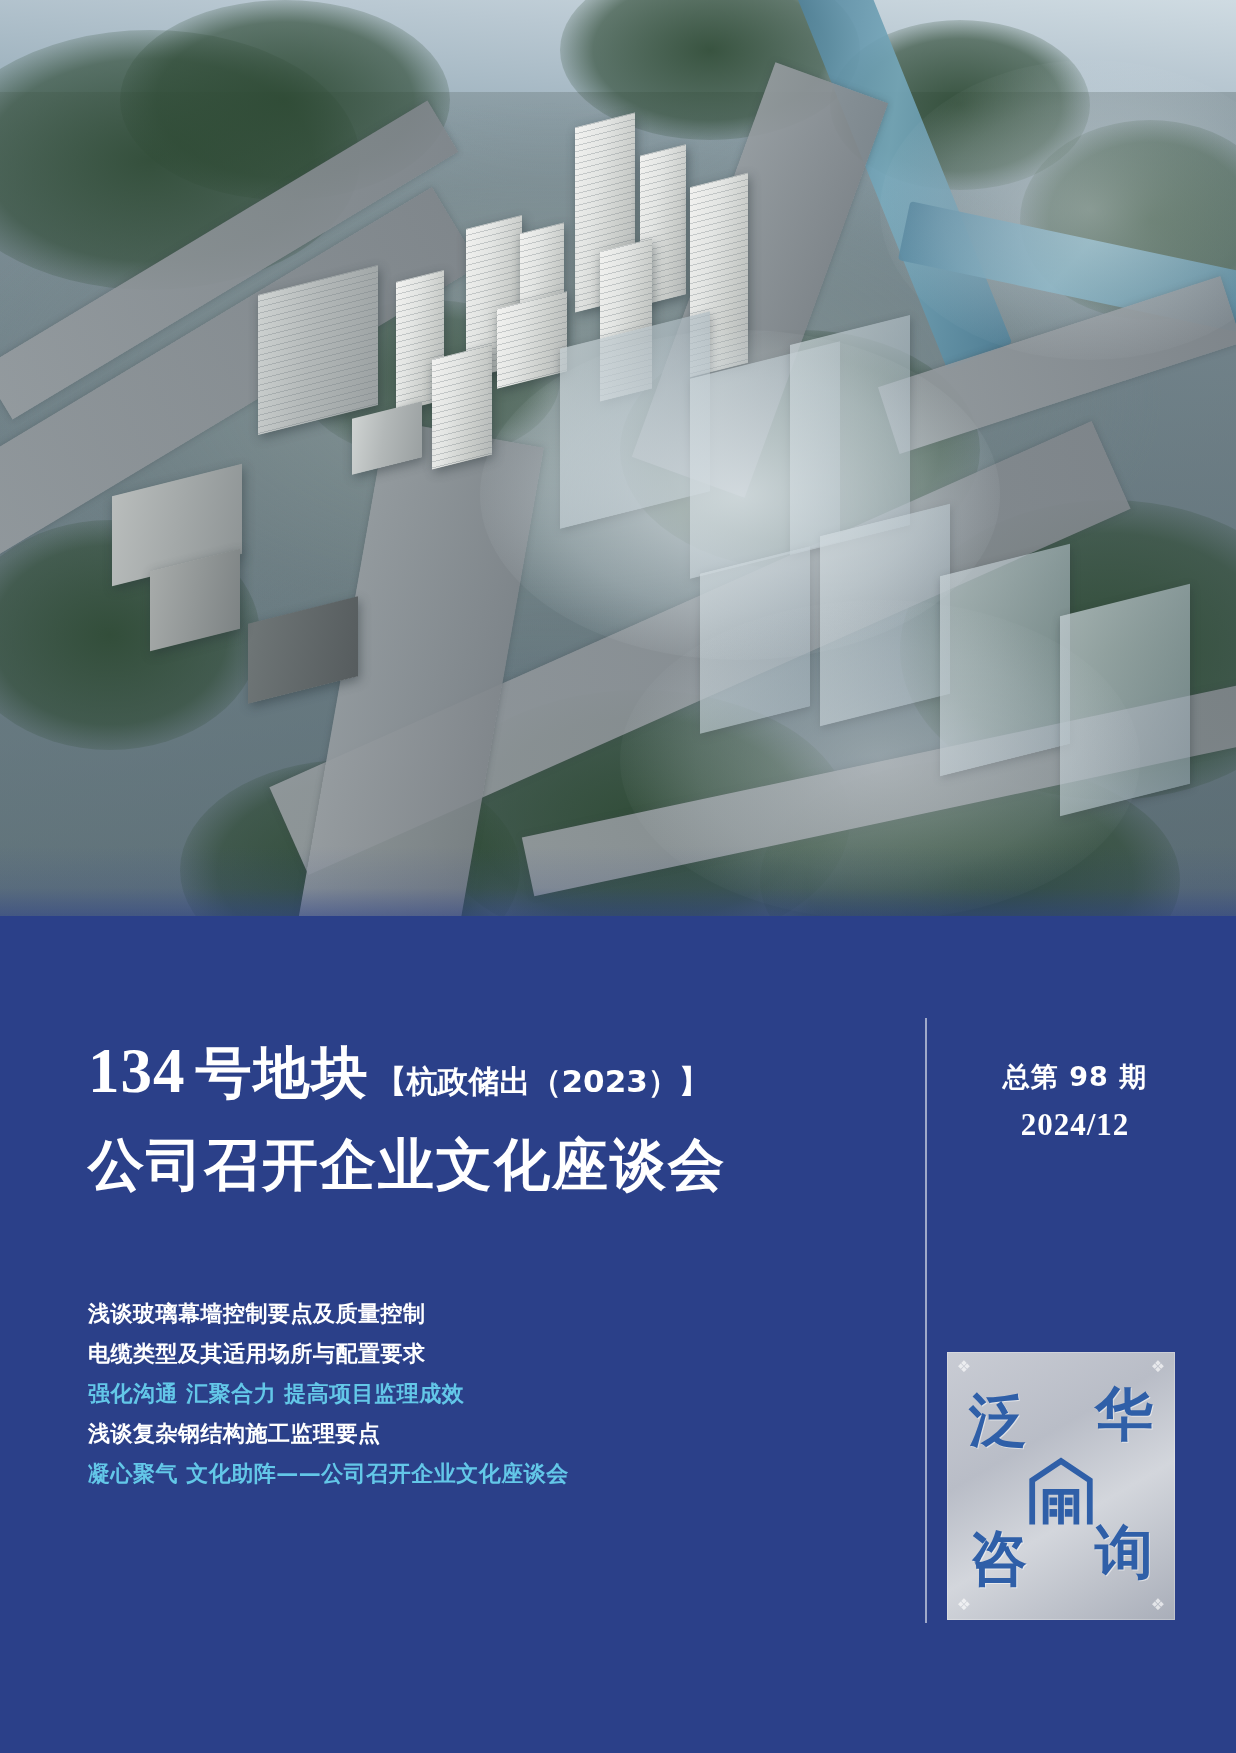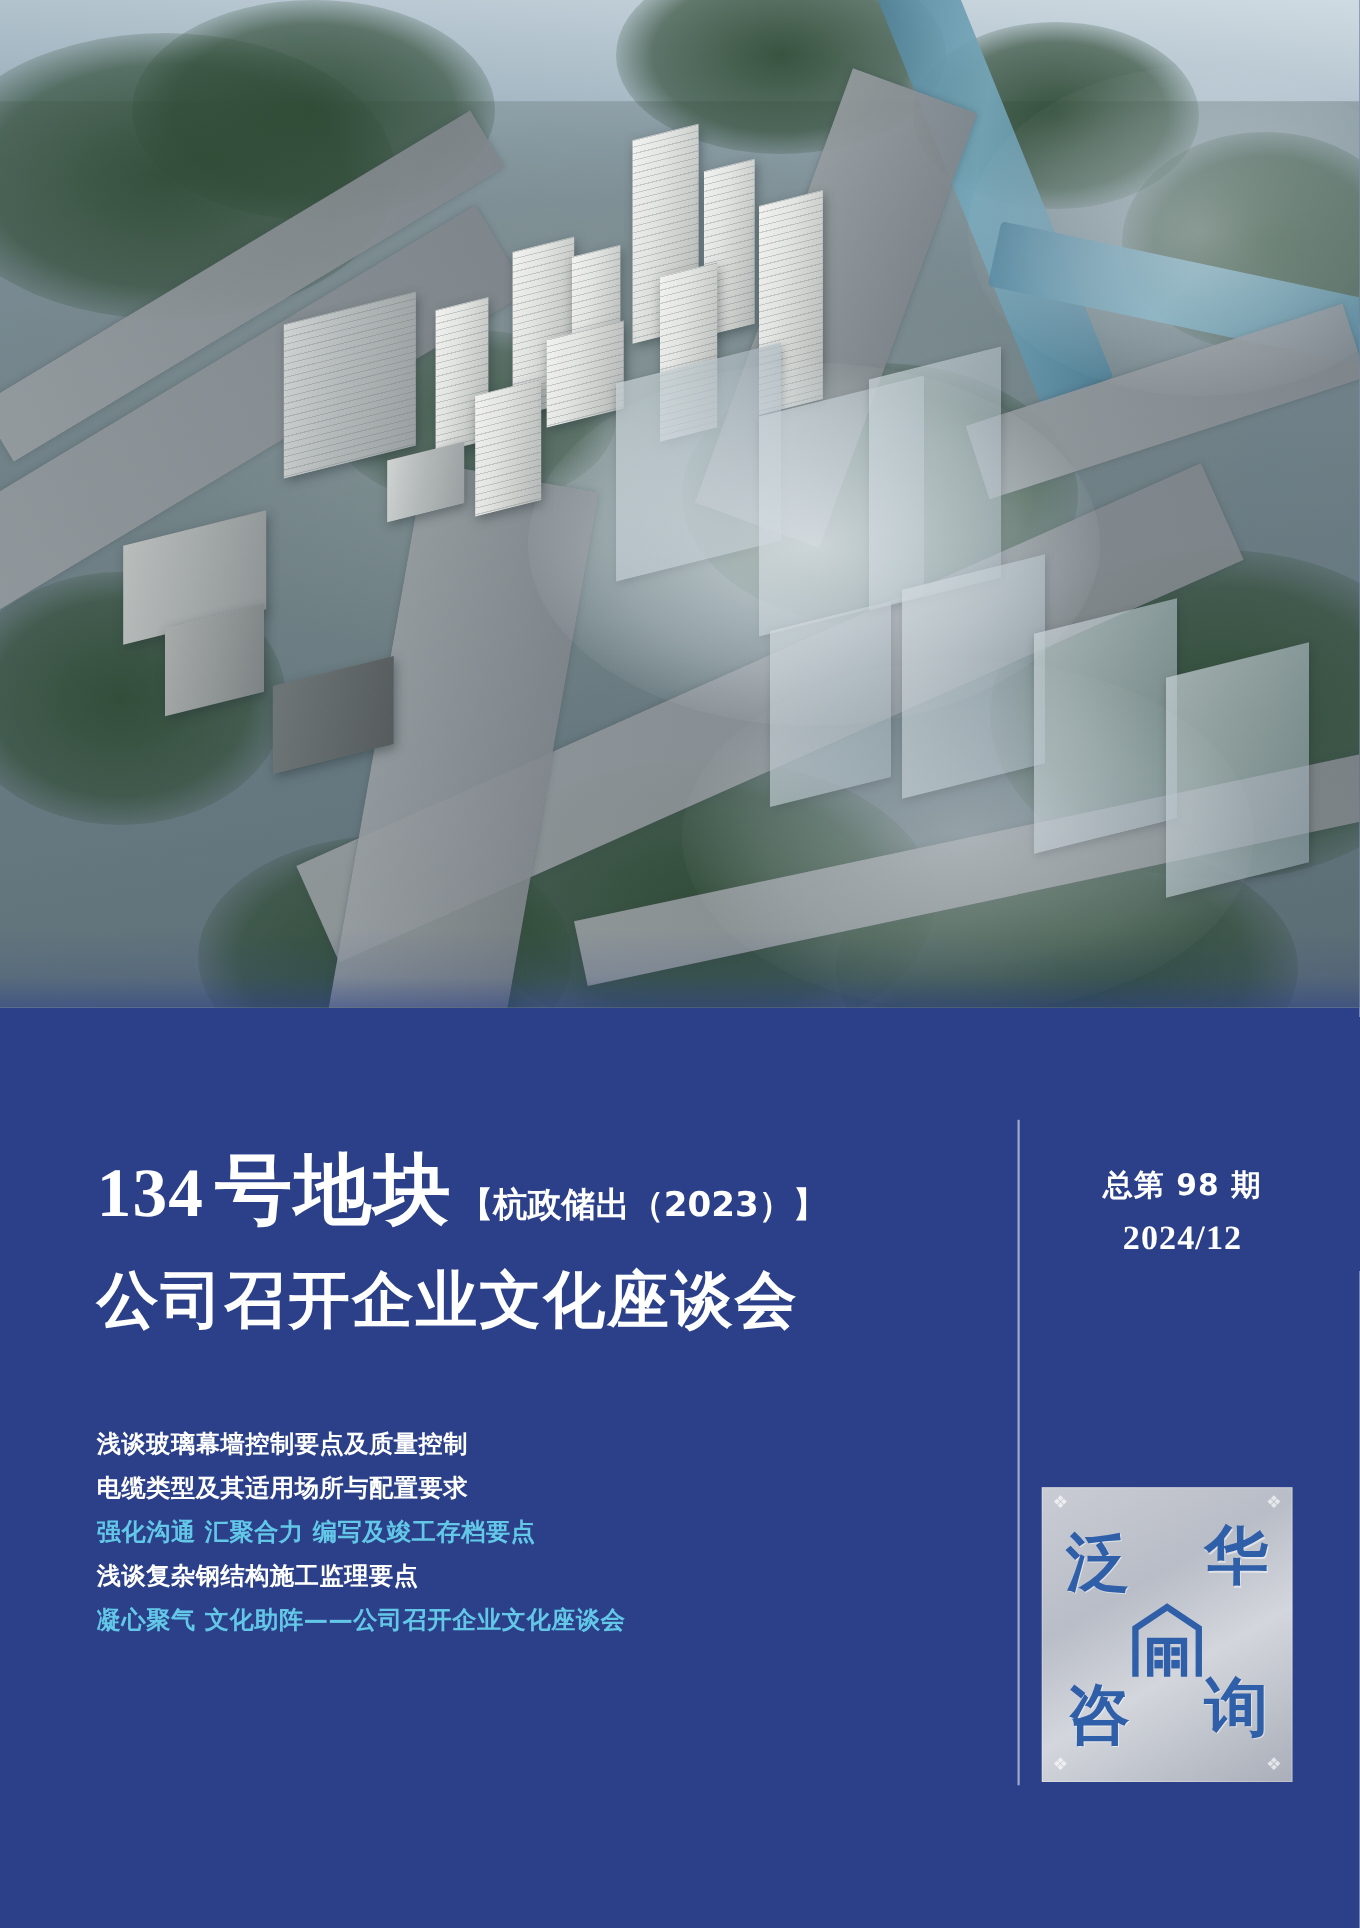--- a/index.html
+++ b/index.html
@@ -112,21 +112,21 @@
   .title-num {
     font-family: "Liberation Serif", serif;
     font-weight: 700;
     font-size: 63px;
     letter-spacing: 1px;
     text-align: center;
   }
   .title-main1 {
     font-family: Liberation Sans, sans-serif;
     font-weight: 700;
-    font-size: 70px;
+    font-size: 56px;
     margin-left: 10px;
     letter-spacing: 2px;
   }
   .title-bracket {
     font-family: "DejaVu Sans", sans-serif;
     font-weight: 700;
     font-size: 31px;
     margin-left: 6px;
     letter-spacing: 0px;
     text-align: right;
@@ -335,21 +335,21 @@
   <div class="divider"></div>
 
   <div class="issue">
     <div class="issue-no">总第 98 期</div>
     <div class="issue-date">2024/12</div>
   </div>
 
   <div class="contents">
     <div class="toc-item white">浅谈玻璃幕墙控制要点及质量控制</div>
     <div class="toc-item white">电缆类型及其适用场所与配置要求</div>
-    <div class="toc-item cyan">强化沟通  汇聚合力  编写及竣工存档要点</div>
+    <div class="toc-item cyan">强化沟通  汇聚合力  提高项目监理成效</div>
     <div class="toc-item white">浅谈复杂钢结构施工监理要点</div>
     <div class="toc-item cyan">凝心聚气  文化助阵——公司召开企业文化座谈会</div>
   </div>
 
   <div class="logo-box">
     <span class="corner tl">❖</span>
     <span class="corner tr">❖</span>
     <span class="corner bl">❖</span>
     <span class="corner br">❖</span>
 

